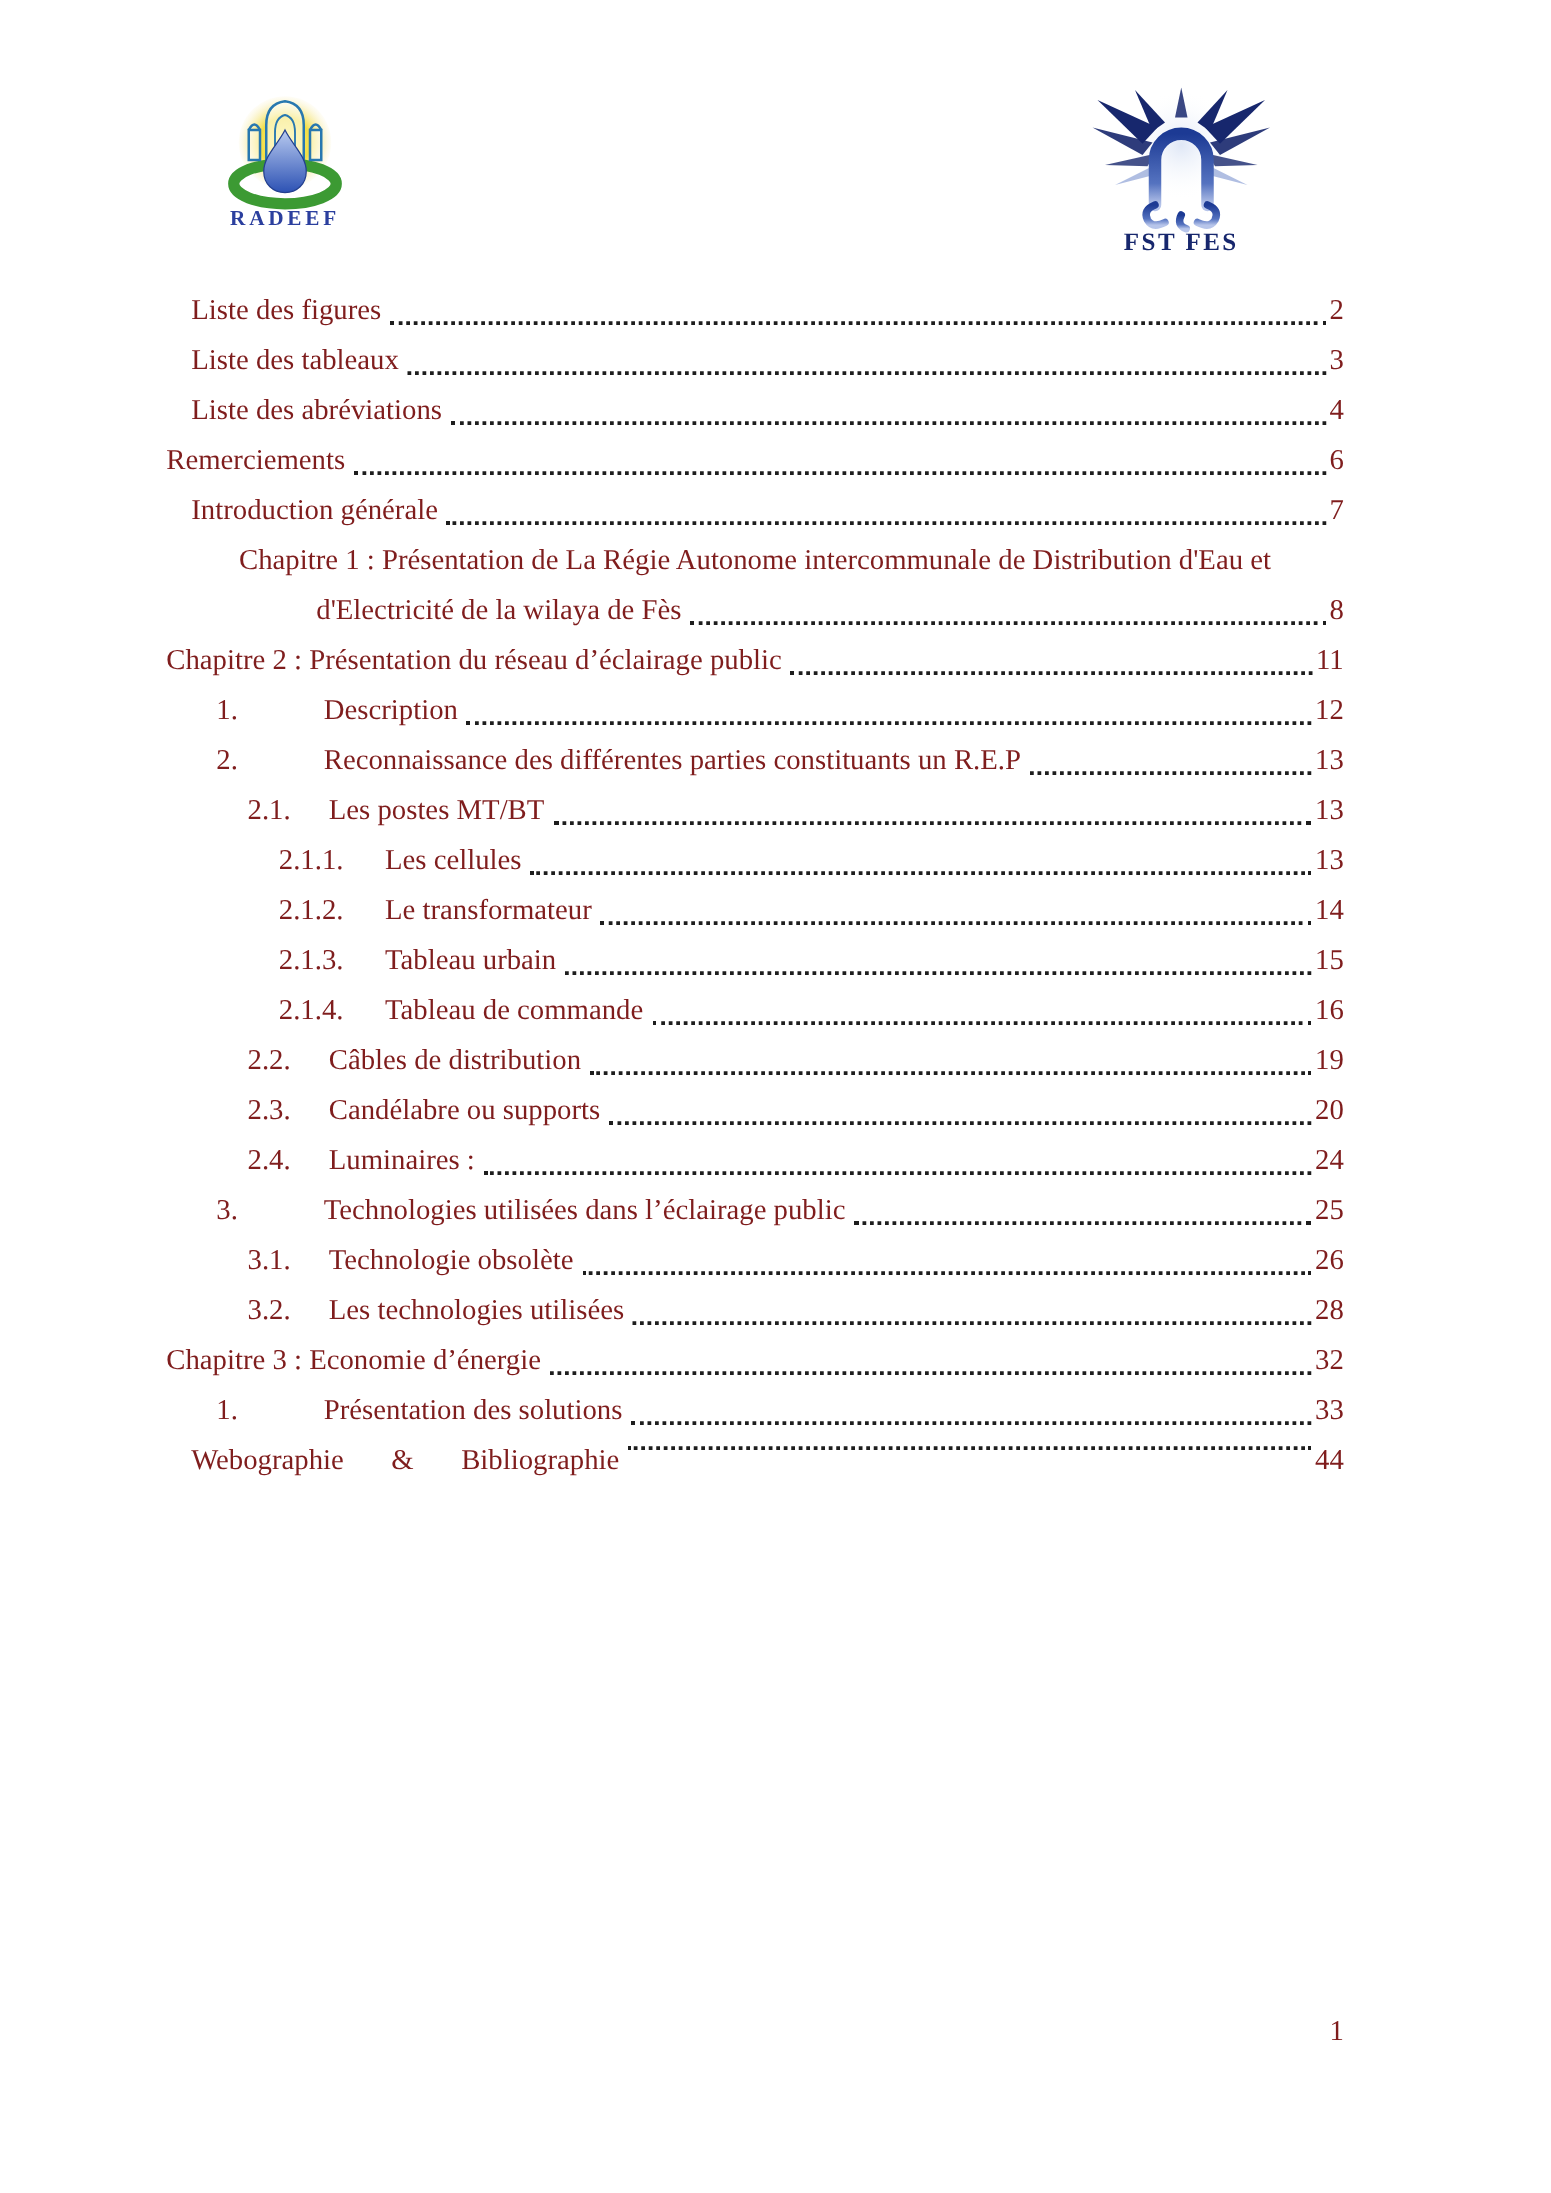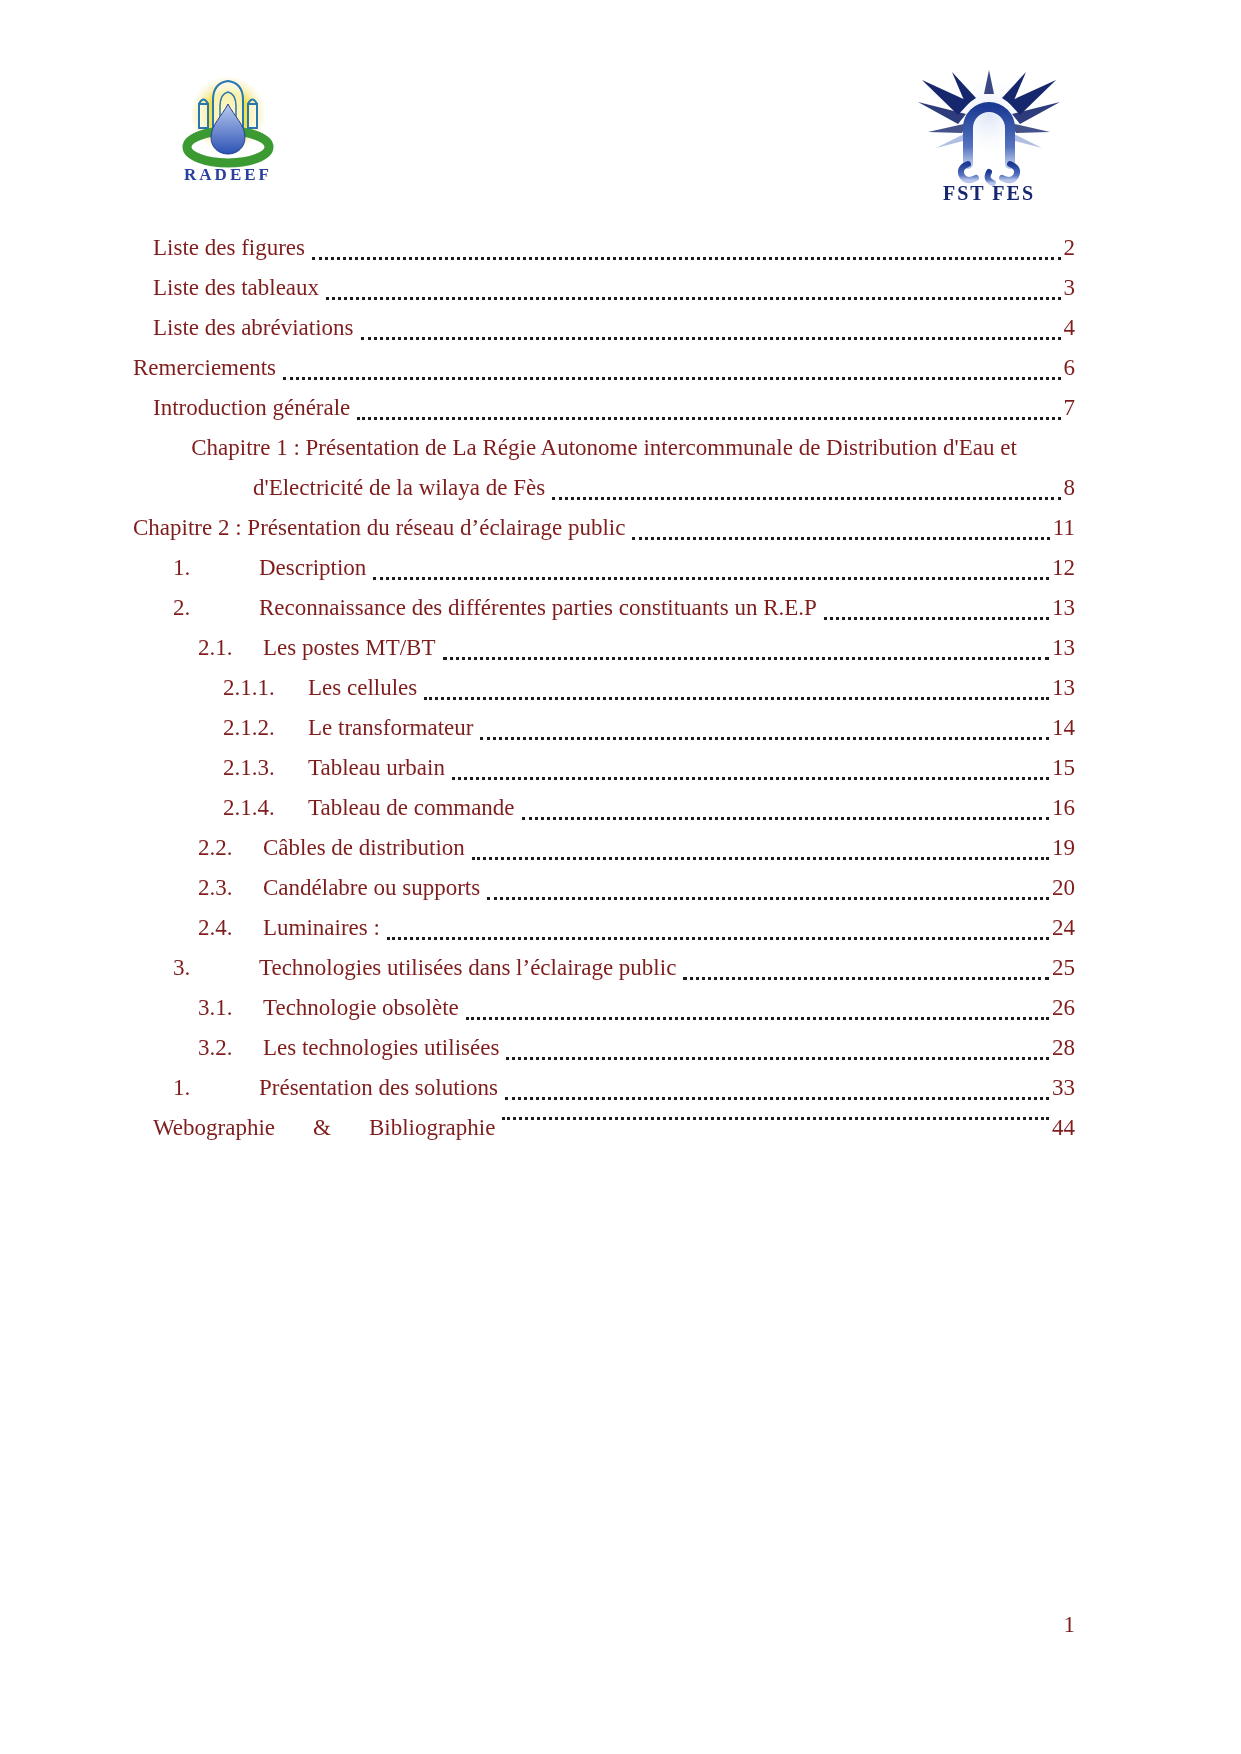--- a/index.html
+++ b/index.html
@@ -1,21 +1,21 @@
 <!DOCTYPE html>
 <html><head>
 <meta charset="utf-8">
 <style>
   html,body{margin:0;padding:0;background:#ffffff;}
   .page{position:relative;width:1241px;height:1754px;background:#ffffff;overflow:hidden;
         font-family:"Liberation Serif","DejaVu Serif",serif;color:#7f1d1d;}
 
   
   .logo-radeef{position:absolute;left:174px;top:70px;width:110px;height:116px;}
-  .logo-fst{position:absolute;left:916px;top:70px;width:146px;height:134px;}
+  .logo-fst{position:absolute;left:872px;top:70px;width:146px;height:134px;}
 
   
   .toc{position:absolute;left:133px;top:228px;width:942px;font-size:23px;}
   .toc-row{display:flex;height:40px;line-height:40px;}
   .toc-row.wrap2{display:block;height:80px;}
   .toc-line{display:flex;height:40px;line-height:40px;justify-content:center;}
   .wrap2 .line2{padding-left:120px;}
   .toc-row.l1{padding-left:20px;}
   .toc-row.multi{padding-left:20px;align-items:center;}
   .num{flex:none;}
@@ -217,20 +217,25 @@
         <span class="label">Technologie obsolète</span>
         <span class="dots"></span>
         <span class="pg">26</span>
       </div>
       <div class="toc-row n2">
         <span class="num">3.2.</span>
         <span class="label">Les technologies utilisées</span>
         <span class="dots"></span>
         <span class="pg">28</span>
       </div>
+      <div class="toc-row l0">
+        <span class="label">Chapitre 3 : Economie d’énergie</span>
+        <span class="dots"></span>
+        <span class="pg">32</span>
+      </div>
       <div class="toc-row n1">
         <span class="num">1.</span>
         <span class="label">Présentation des solutions</span>
         <span class="dots"></span>
         <span class="pg">33</span>
       </div>
       <div class="toc-row multi">
         <span class="label">Webographie</span>
         <span class="label gap">&amp;</span>
         <span class="label gap">Bibliographie</span>

